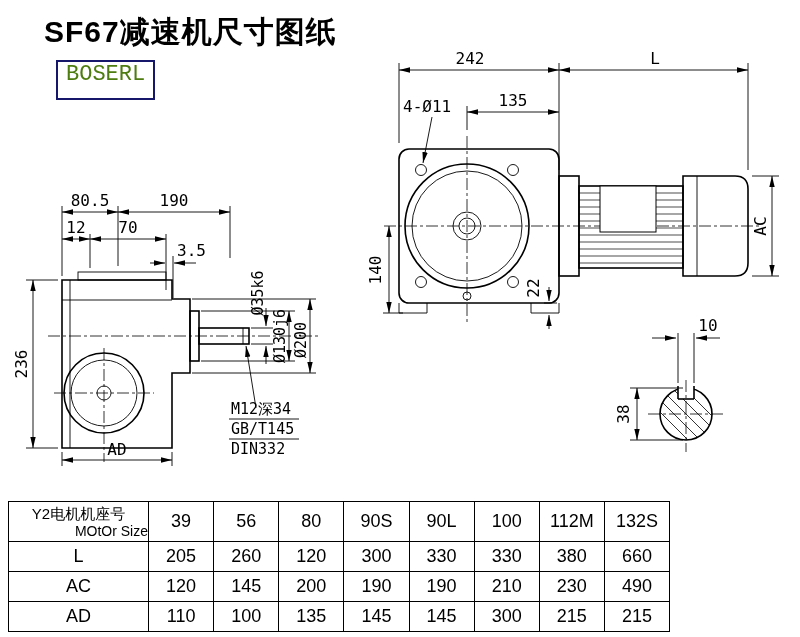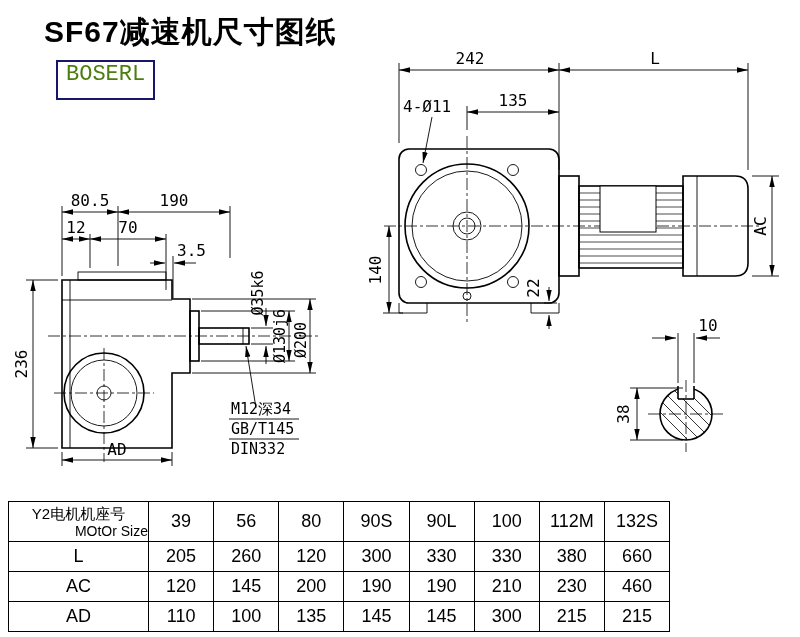--- a/index.html
+++ b/index.html
@@ -259,21 +259,21 @@
       </tr>
       <tr>
         <td>AC</td>
         <td>120</td>
         <td>145</td>
         <td>200</td>
         <td>190</td>
         <td>190</td>
         <td>210</td>
         <td>230</td>
-        <td>460</td>
+        <td>490</td>
       </tr>
       <tr>
         <td>AD</td>
         <td>110</td>
         <td>100</td>
         <td>135</td>
         <td>145</td>
         <td>145</td>
         <td>300</td>
         <td>215</td>

